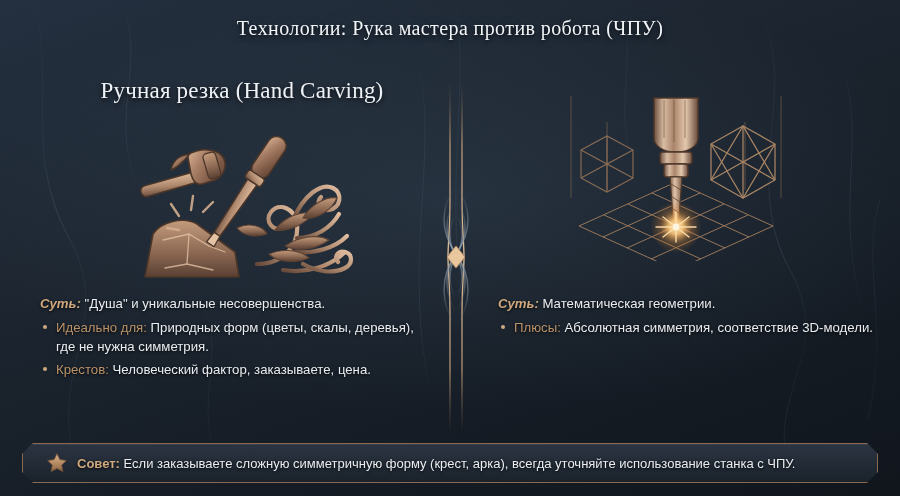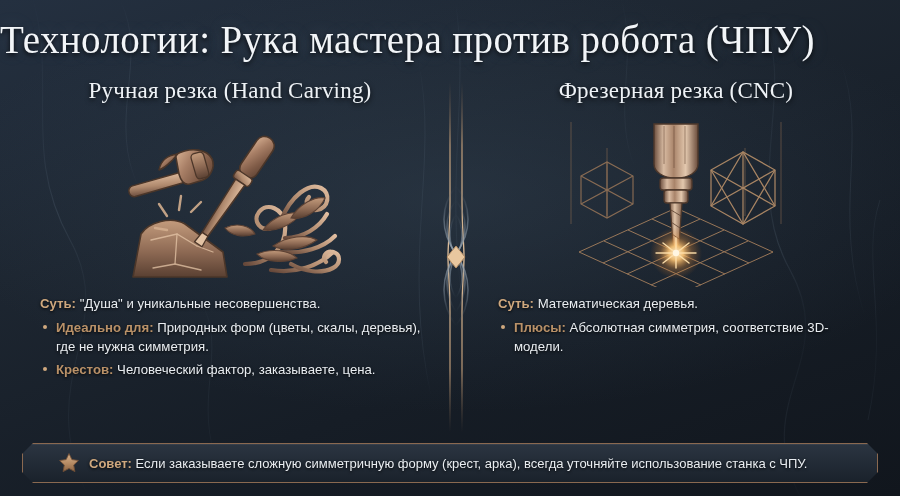--- a/index.html
+++ b/index.html
@@ -19,30 +19,31 @@
       linear-gradient(160deg, #243040 0%, #1d2631 34%, #161d26 66%, #11161d 100%);
     overflow:hidden;
   }
 
   
   .veins { position:absolute; inset:0; pointer-events:none; opacity:.5; }
 
   
   .title {
     position:absolute; left:0; right:0; top:17px;
+    text-align:center;
     font-family:"Liberation Serif", serif;
-    font-size:39px;
+    font-size:20px;
     letter-spacing:.4px;
     color:#f2f5f8;
     text-shadow:0 2px 5px rgba(0,0,0,.85), 0 0 18px rgba(150,180,210,.18);
   }
 
   
   .col { position:absolute; top:78px; }
-  .col-left  { left:4px;   width:452px; }
+  .col-left  { left:16px;   width:452px; }
   .col-right { left:452px; width:448px; }
 
   .col-head {
     text-align:center;
     font-family:"Liberation Serif", serif;
     font-size:23px;
     color:#eef2f6;
     letter-spacing:.2px;
     text-shadow:0 2px 5px rgba(0,0,0,.8);
   }
@@ -50,57 +51,57 @@
   
   .art { position:relative; height:170px; margin-top:8px; }
   .art svg { position:absolute; left:50%; top:0; transform:translateX(-50%); }
 
   
   .facts { position:absolute; font-size:13.2px; color:#e9edf1; line-height:1.48; }
   .facts-left  { left:40px;  top:294px; width:390px; }
   .facts-right { left:498px; top:294px; width:375px; }
 
   .lead { margin-bottom:4px; text-shadow:0 1px 3px rgba(0,0,0,.85); }
-  .lead .k { font-weight:bold; color:#cfa87e; }
+  .lead .k { font-weight:bold; color:#cfa87e;font-style:italic; }
 
   ul.bullets { list-style:none; }
   ul.bullets li {
     position:relative;
     padding-left:16px;
     margin-bottom:3px;
     text-shadow:0 1px 3px rgba(0,0,0,.85);
   }
   ul.bullets li::before {
     content:"";
     position:absolute; left:3px; top:7px;
     width:4px; height:4px; border-radius:50%;
     background:#cfa87e;
   }
-  ul.bullets .k { font-weight:bold; color:#b99168; }
+  ul.bullets .k { font-weight:normal; color:#b99168; }
 
   
   .divider { position:absolute; left:424px; top:82px; width:64px; height:350px; }
 
   
   .tipbar {
     position:absolute; left:22px; top:443px;
     width:856px; height:40px;
   }
   .tipbar .plate {
     position:absolute; inset:0;
     background:linear-gradient(180deg, #2b3541 0%, #222b36 52%, #1a222b 100%);
     border:1.6px solid #8a6950;
     clip-path:polygon(11px 0, calc(100% - 11px) 0, 100% 11px, 100% calc(100% - 11px),
                       calc(100% - 11px) 100%, 11px 100%, 0 calc(100% - 11px), 0 11px);
     box-shadow:inset 0 1px 0 rgba(255,255,255,.06);
   }
   .tipbar .inner {
     position:absolute; inset:0;
     display:flex; align-items:center;
-    padding-left:36px;
+    padding-left:24px;
   }
   .star { flex:0 0 auto; margin-right:9px; display:block; }
   .tiptext {
     font-size:13px; color:#e9edf1;
     text-shadow:0 1px 3px rgba(0,0,0,.9);
     white-space:nowrap;
   }
   .tiptext .k { font-weight:bold; color:#cfa87e; }
 </style>
 </head>
@@ -200,21 +201,20 @@
           <path d="M 168 134 C 182 124, 202 122, 212 128 C 198 138, 180 140, 168 134 Z"></path>
           <path d="M 186 106 C 194 92, 210 84, 220 86 C 214 100, 198 108, 186 106 Z"></path>
           <path d="M 152 142 C 166 136, 184 138, 192 146 C 178 152, 160 150, 152 142 Z"></path>
           <path d="M 120 116 C 132 110, 146 114, 150 122 C 138 126, 126 124, 120 116 Z"></path>
         </g>
       </svg>
     </div>
   </div>
 
   <div class="col col-right">
-    <div class="col-head">Фрезерная резка (CNC)</div>
 
     <div class="art">
       <svg width="230" height="175" viewBox="0 0 230 175">
         <defs>
           <linearGradient id="spindle" x1="0" y1="0" x2="1" y2="0">
             <stop offset="0%" stop-color="#6b4e3e"></stop>
             <stop offset="22%" stop-color="#d9bca3"></stop>
             <stop offset="45%" stop-color="#a9846a"></stop>
             <stop offset="72%" stop-color="#e3c8ae"></stop>
             <stop offset="100%" stop-color="#6a4c3c"></stop>
@@ -358,21 +358,21 @@
       <li>
         <span class="k">Крестов:</span>
         <span>Человеческий фактор, заказываете, цена.</span>
       </li>
     </ul>
   </div>
 
   <div class="facts facts-right">
     <div class="lead">
       <span class="k">Суть:</span>
-      <span>Математическая деревья.</span>
+      <span>Математическая геометрии.</span>
     </div>
     <ul class="bullets">
       <li>
         <span class="k">Плюсы:</span>
         <span>Абсолютная симметрия, соответствие 3D-модели.</span>
       </li>
     </ul>
   </div>
 
   <div class="tipbar">

